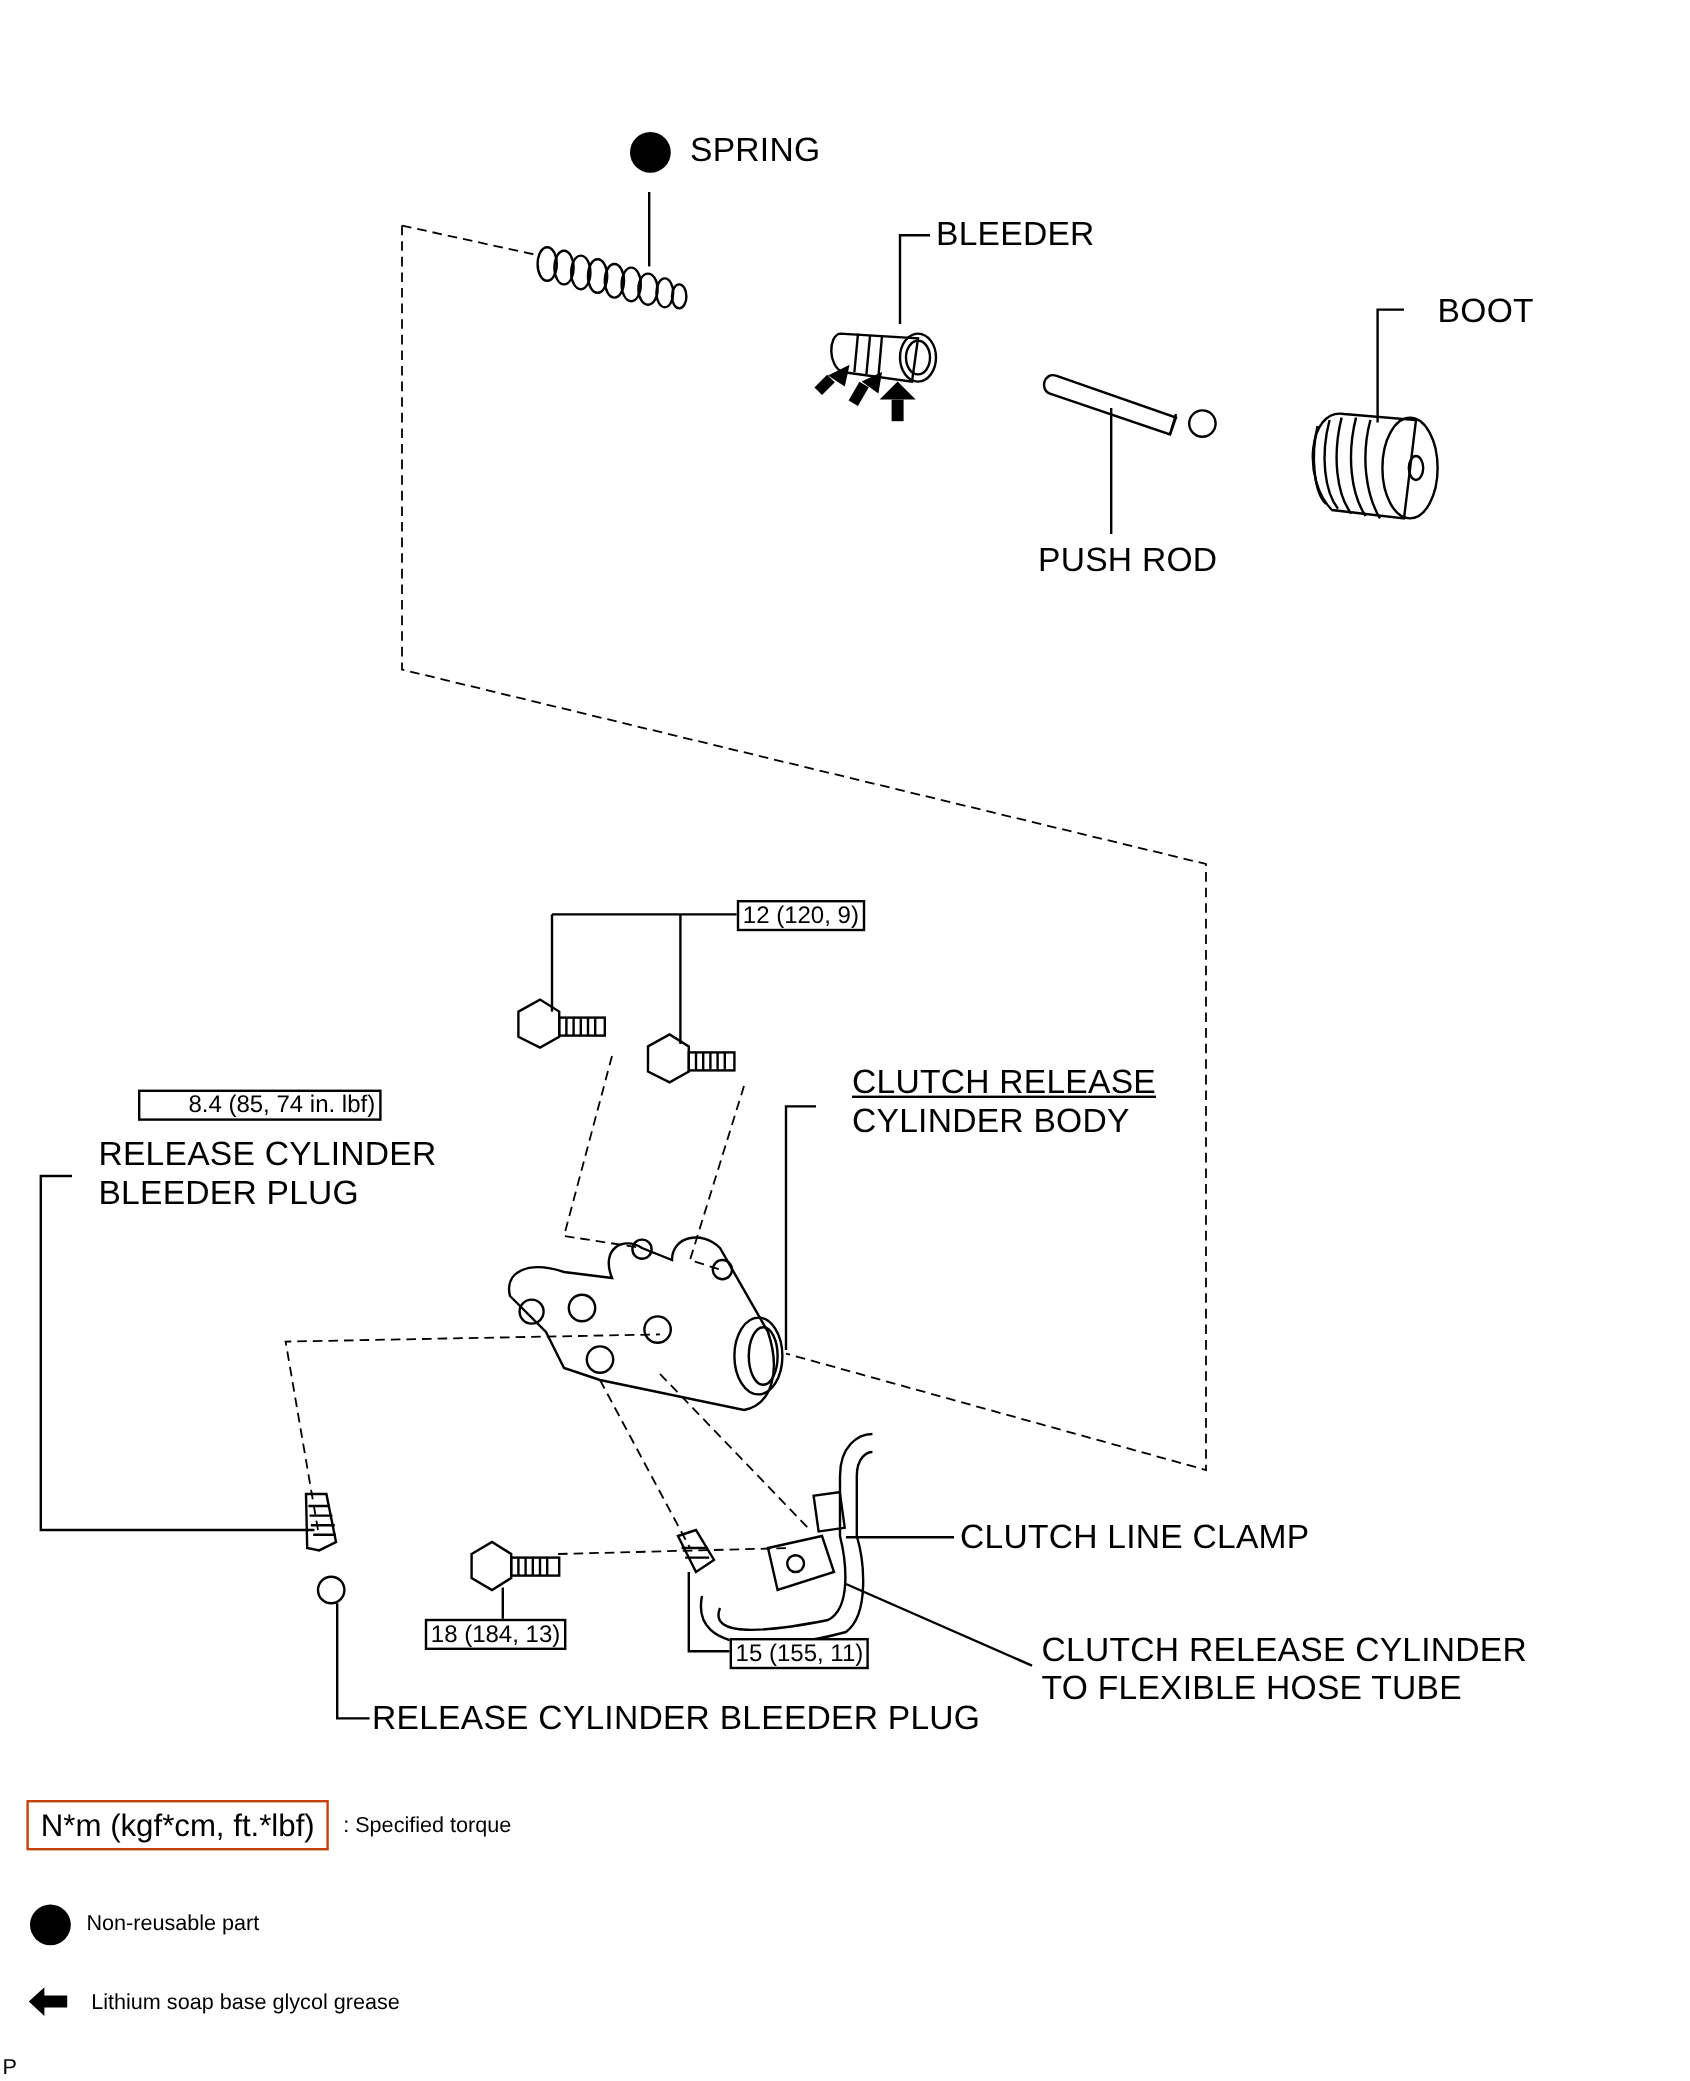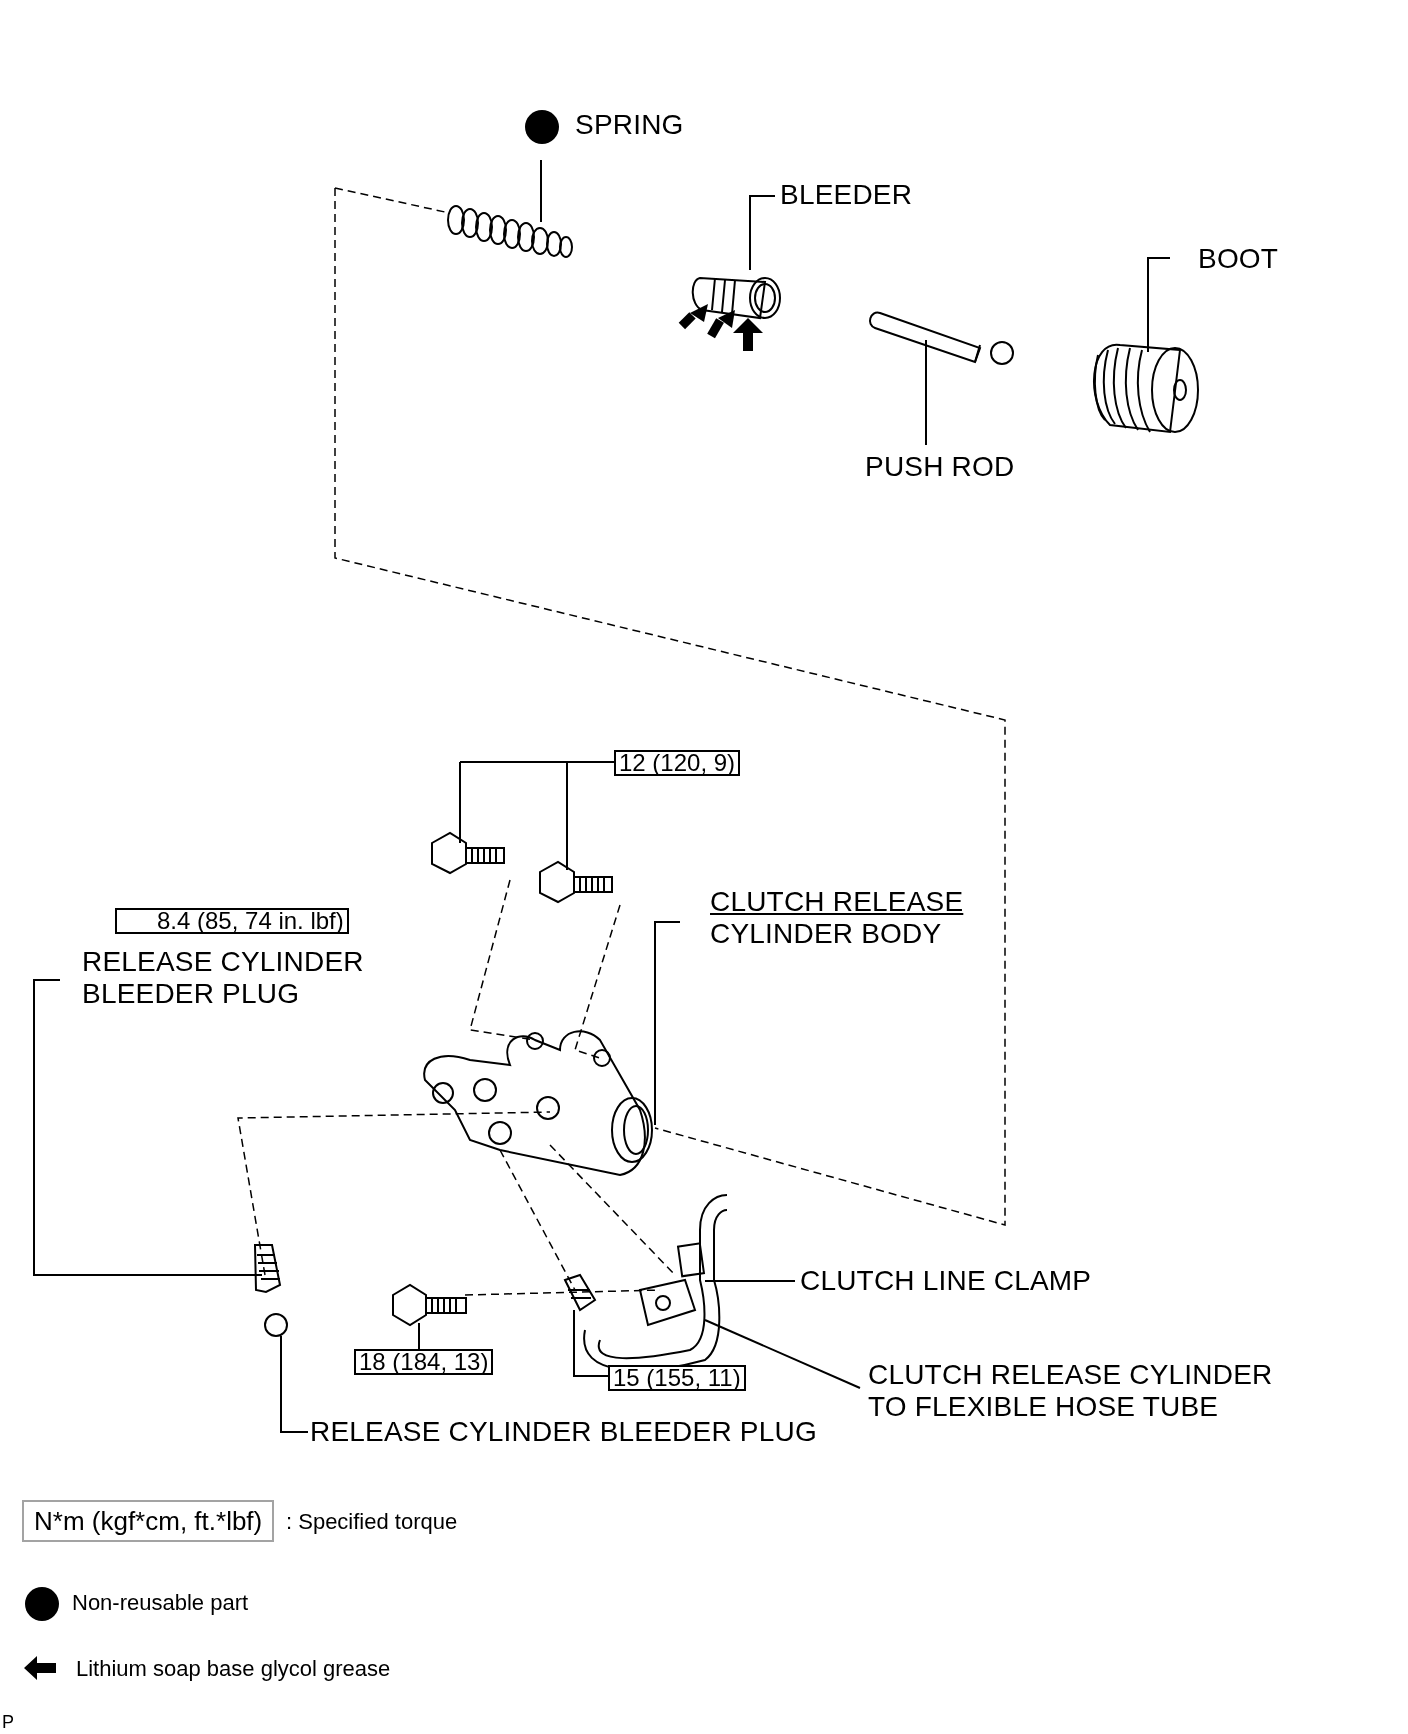--- a/index.html
+++ b/index.html
@@ -1,22 +1,22 @@
 <!DOCTYPE html>
 <html><head>
 <meta charset="utf-8">
 <style>
   html, body { margin:0; padding:0; background:#ffffff; }
   body { width:1408px; height:1734px; position:relative; overflow:hidden;
          font-family:"Liberation Sans", sans-serif; color:#000; }
   svg.diagram { position:absolute; left:0; top:0; width:1408px; height:1734px; }
   .lbl { position:absolute; font-size:28px; line-height:33px; white-space:nowrap; letter-spacing:0.2px; }
-  .torque { position:absolute; font-size:24px; line-height:22px; border:2px solid #000; padding:0 3px; white-space:nowrap; background:#fff; }
-  .legend-box { position:absolute; font-size:26px; line-height:36px; border:2px solid #a3a3a3; padding:1px 10px; white-space:nowrap; }
-  .legend-text { position:absolute; font-size:22px; line-height:33px; white-space:nowrap; }
+  .torque { position:absolute; font-size:20px; line-height:22px; border:2px solid #000; padding:0 3px; white-space:nowrap; background:#fff; }
+  .legend-box { position:absolute; font-size:26px; line-height:36px; border:2px solid #c2410c; padding:1px 10px; white-space:nowrap; }
+  .legend-text { position:absolute; font-size:18px; line-height:33px; white-space:nowrap; }
   .dot { position:absolute; width:34px; height:34px; border-radius:50%; background:#000; }
   .footer-p { position:absolute; font-size:18px; }
 </style>
 </head>
 <body>
 
 <svg class="diagram" viewBox="0 0 1408 1734">
   <g fill="none" stroke="#000" stroke-width="2">
 
     <g stroke-dasharray="8,5" stroke-width="1.5">

